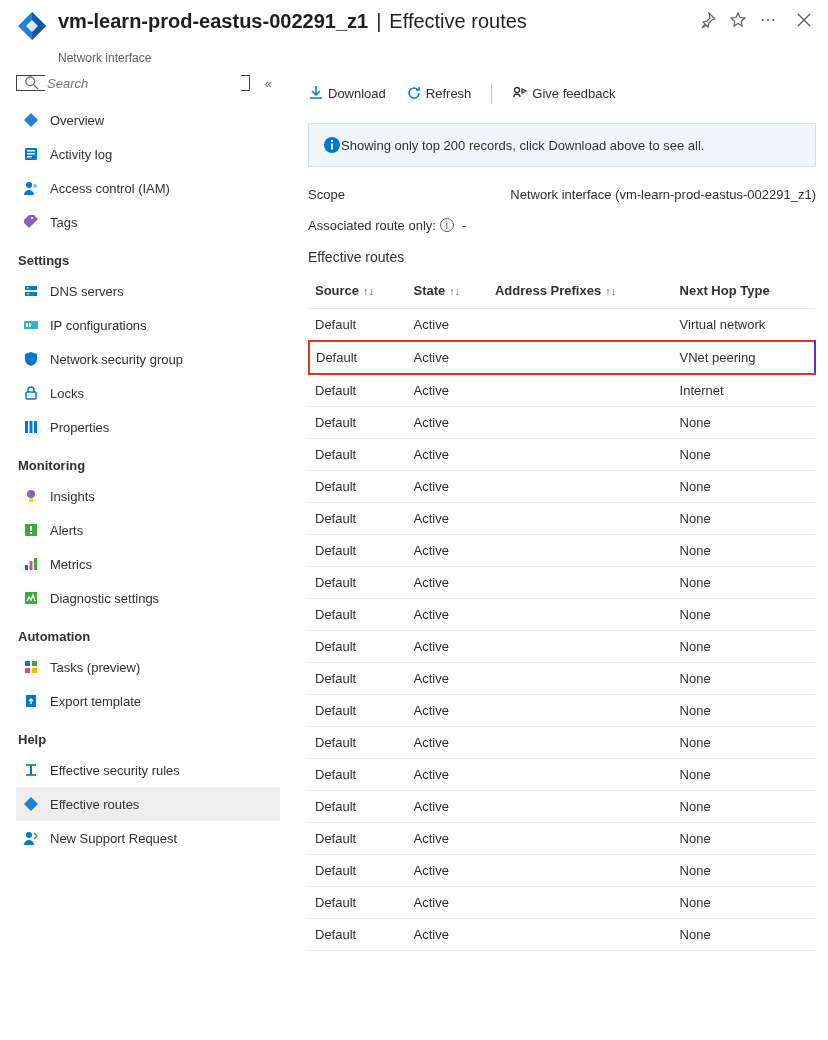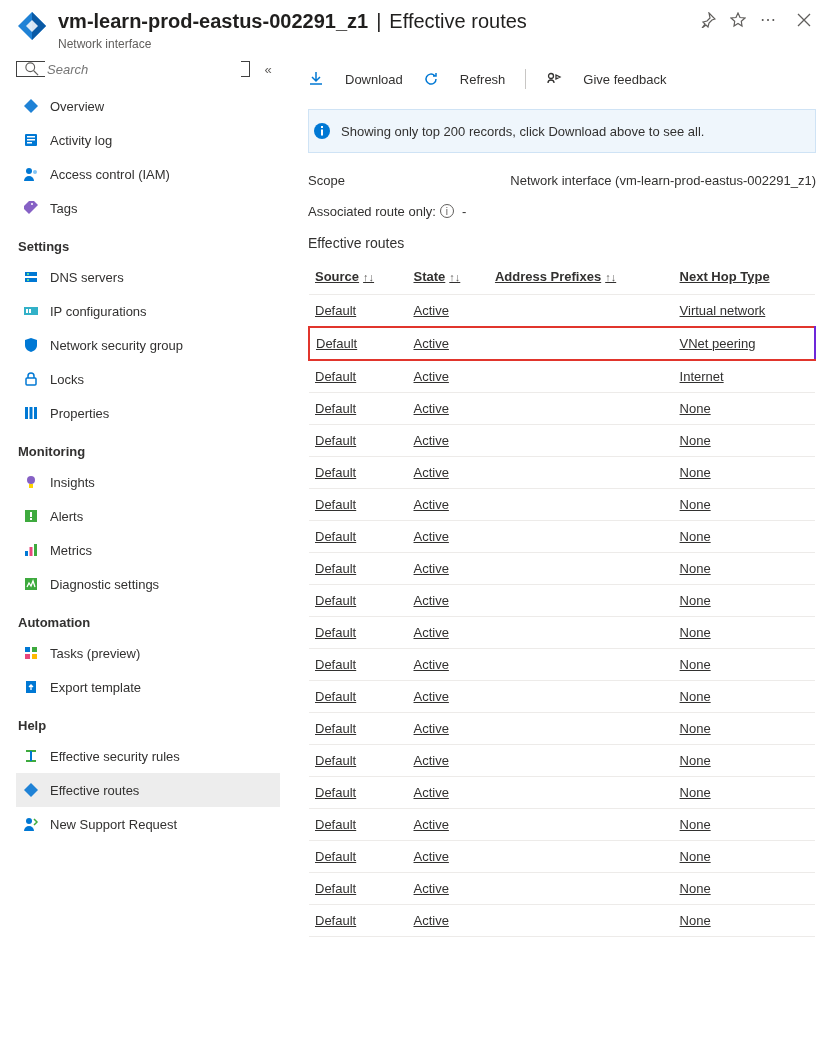--- a/index.html
+++ b/index.html
@@ -18,50 +18,50 @@
   }
   .header-icon {
     width: 32px; height: 32px; margin-right: 10px; flex-shrink:0;
   }
   .header-title-row { flex: 1; }
   .header-title {
     font-size: 20px; font-weight: 600; color: #201f1e;
     display:flex; align-items:center; gap:8px;
   }
   .header-title .light { font-weight:400; }
-  .header-sub { font-size: 12px; color: #605e5c; margin-top:4px;}
+  .header-sub { font-size: 12px; color: #605e5c; margin-top:18px;}
   .header-actions { display:flex; gap:14px; align-items:center; margin-left:8px; color:#605e5c;}
   .header-actions .act { cursor:pointer; font-size:16px;}
   .layout { display:flex; }
   .sidebar { width: 288px; padding: 0 8px 0 16px; }
   .main { flex:1; padding: 0 12px 10px 20px; }
   .search-row { display:flex; align-items:center; gap:6px; margin: 0 0 12px 0;}
   .search-box {
     flex:1; display:flex; align-items:center;
     border:1px solid #404040; height:16px; padding:0 8px; color:#605e5c;
   }
   .search-box input { border:none; outline:none; flex:1; font-size:13px; font-style:italic; color:#605e5c;}
   .collapse-btn { width:24px; text-align:center; cursor:pointer; color:#605e5c;}
   .nav-item { display:flex; align-items:center; height:34px; padding:0 6px; cursor:pointer; gap:10px;}
   .nav-item.active { background:#ededed; }
   .nav-item .icon { width:18px; height:18px; flex-shrink:0; display:flex; align-items:center; justify-content:center;}
   .nav-head { font-weight:600; font-size:13px; margin:14px 0 6px 2px;}
   .toolbar { display:flex; align-items:center; gap:20px; height:36px; margin-bottom:12px; color:#323130;}
-  .toolbar .titem { display:flex; align-items:center; gap:21px; cursor:pointer;}
+  .toolbar .titem { display:flex; align-items:center; gap:4px; cursor:pointer;}
   .toolbar .sep { width:1px; height:20px; background:#c8c6c4;}
   .info-banner {
     border:1px solid #cfe3f5; background:#eff6fc; display:flex; align-items:center;
-    padding:12px 4px; gap:10px; margin-bottom:20px; color:#323130;
+    padding:12px 14px; margin-bottom:20px; color:#323130;
   }
   .kv-row { display:flex; margin-bottom:16px; font-size:13px;}
   .kv-row .k { width:170px;}
   .kv-row .v { flex:1; text-align:left;}
   .kv-row.right .v { text-align:right;}
   .section-title { font-size:14px; margin:6px 0 8px 0;}
-  table.routes { width:100%; border-collapse:collapse; font-size:13px;text-decoration:underline;}
+  table.routes { width:100%; border-collapse:collapse; font-size:13px;}
   table.routes th { text-align:left; font-weight:600; padding:10px 6px; border-bottom:1px solid #edebe9;}
   table.routes td { padding:8px 6px; border-bottom:1px solid #edebe9;}
   .sort { color:#605e5c; font-size:11px; margin-left:4px;}
   tr.highlight-row td { border-top:2px solid #e1352c; border-bottom:2px solid #e1352c; }
   tr.highlight-row td:first-child { border-left:2px solid #e1352c;}
   tr.highlight-row td:last-child { border-right:2px solid #6d28d9;margin-left:24px;}
   .info-circle { display:inline-block; width:14px; height:14px; border:1px solid #605e5c; border-radius:50%; font-size:10px; line-height:13px; text-align:center; color:#605e5c; margin-left:4px;}
   svg { display:block; }
 </style>
 </head>

